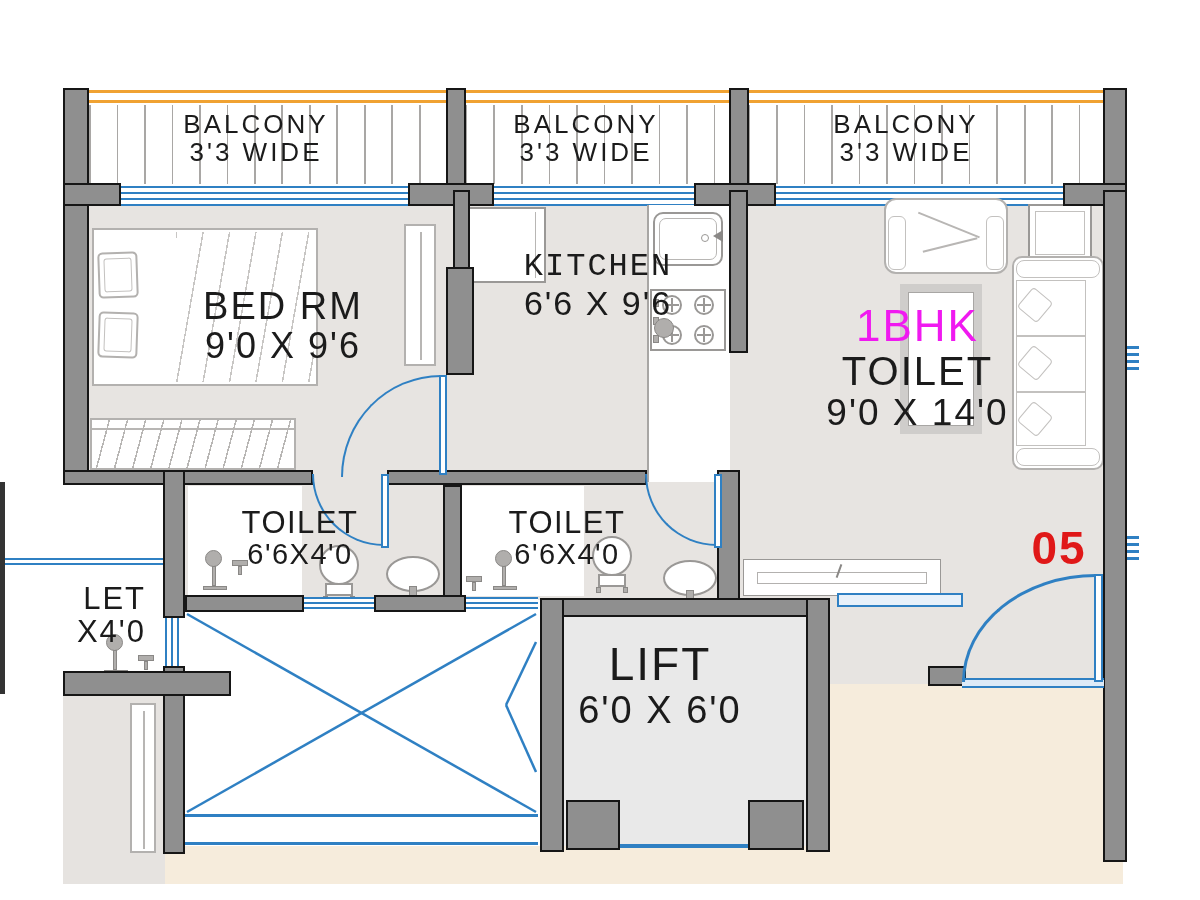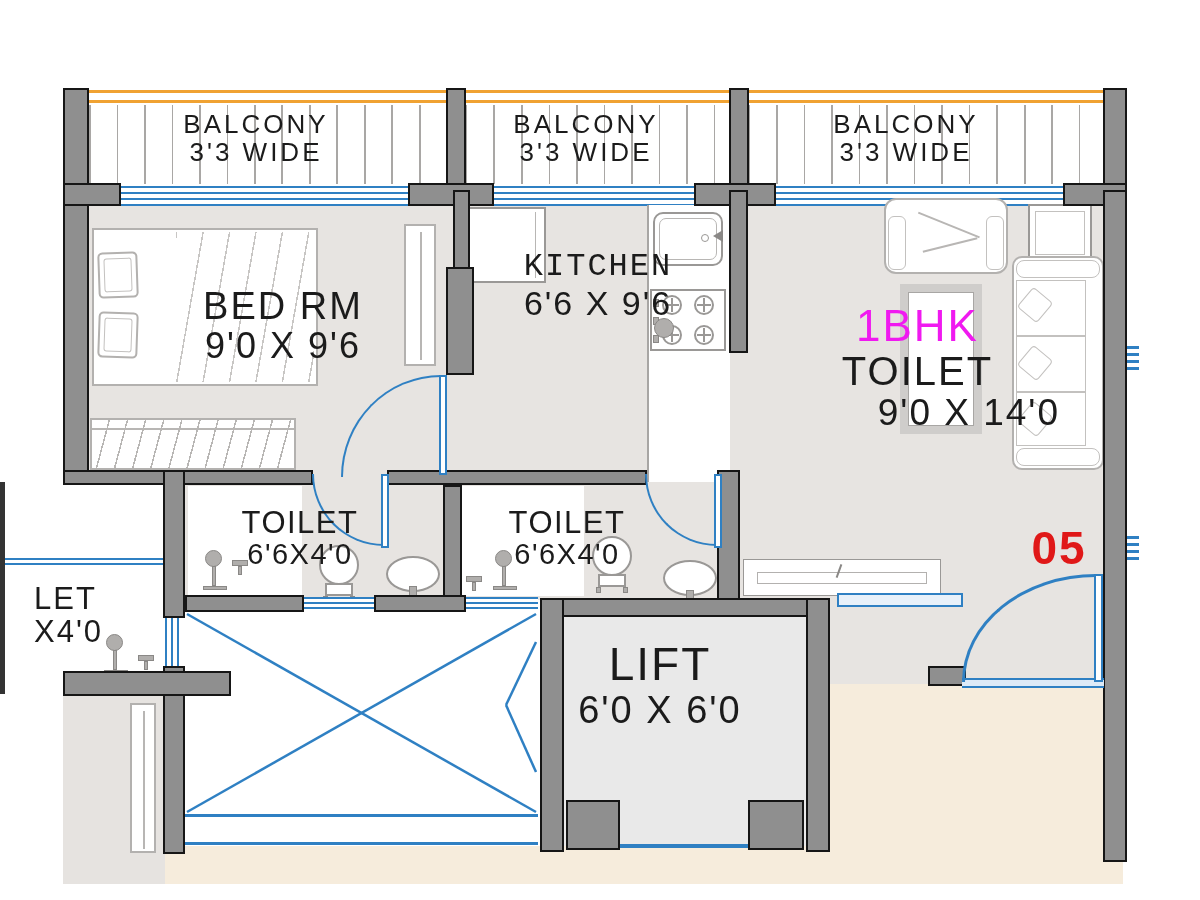--- a/index.html
+++ b/index.html
@@ -240,33 +240,33 @@
     <div style="font-size:38px;">BED RM</div>
     <div style="font-size:36px;">9'0 X 9'6</div>
   </div>
   <div class="txt" style="left:468px;top:250px;width:260px;letter-spacing:2px;">
     <div style="font-size:32px;font-family:Liberation Mono, monospace;">KITCHEN</div>
     <div style="font-size:34px;">6'6 X 9'6</div>
   </div>
   <div class="txt" style="left:775px;top:302px;width:285px;letter-spacing:2px;">
     <div style="font-size:44px;color:var(--unit_type,#f019f0);">1BHK</div>
     <div style="font-size:40px;">TOILET</div>
-    <div style="font-size:37px;text-align:right;">9'0 X 14'0</div>
+    <div style="font-size:37px;">9'0 X 14'0</div>
   </div>
   <div class="txt" style="left:210px;top:506px;width:180px;letter-spacing:1.5px;">
     <div style="font-size:31px;">TOILET</div>
     <div style="font-size:29px;">6'6X4'0</div>
   </div>
   <div class="txt" style="left:477px;top:506px;width:180px;letter-spacing:1.5px;">
     <div style="font-size:31px;">TOILET</div>
     <div style="font-size:29px;">6'6X4'0</div>
   </div>
   <div class="txt" style="left:558px;top:640px;width:204px;letter-spacing:2px;">
     <div style="font-size:46px;">LIFT</div>
     <div style="font-size:38px;">6'0 X 6'0</div>
   </div>
   <div class="txt" style="left:1014px;top:524px;width:90px;font-size:46px;font-weight:700;letter-spacing:2px;color:var(--unit_number,#e01818);">05</div>
-  <div class="txt" style="left:34px;top:582px;width:100px;text-align:left;letter-spacing:2px;">
+  <div class="txt" style="left:46px;top:582px;width:100px;text-align:right;letter-spacing:2px;">
     <div style="font-size:31px;">LET</div>
     <div style="font-size:31px;">X4'0</div>
   </div>
 
 </div>
 
 </body></html>

